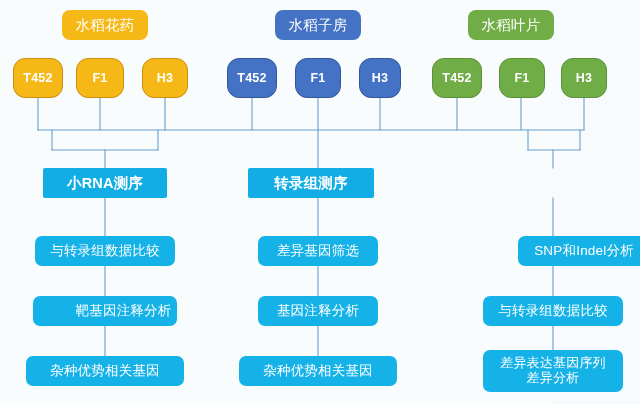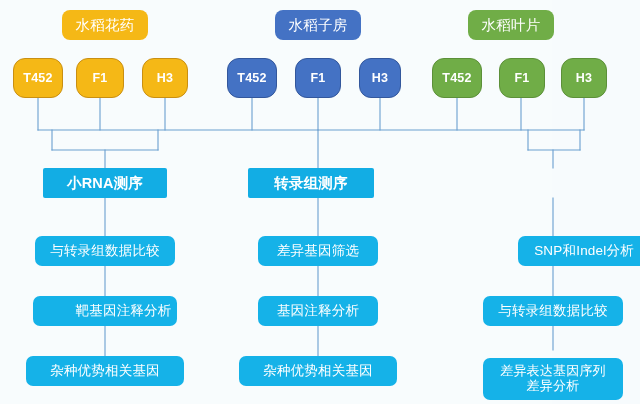--- a/index.html
+++ b/index.html
@@ -152,16 +152,16 @@
   <div class="node step" style="left:35px; top:236px; width:140px;">与转录组数据比较</div>
   <div class="node step" style="left:33px; top:296px; width:144px;padding-left:37px;">靶基因注释分析</div>
   <div class="node step" style="left:26px; top:356px; width:158px;">杂种优势相关基因</div>
 
   <div class="node step" style="left:258px; top:296px; width:120px;">基因注释分析</div>
   <div class="node step" style="left:258px; top:236px; width:120px;">差异基因筛选</div>
   <div class="node step" style="left:239px; top:356px; width:158px;">杂种优势相关基因</div>
 
   <div class="node step" style="left:487px; top:236px; width:132px;margin-left:31px;">SNP和Indel分析</div>
   <div class="node step" style="left:483px; top:296px; width:140px;">与转录组数据比较</div>
-  <div class="node step tall" style="left:483px; top:358px; width:140px;">差异表达基因序列
+  <div class="node step tall" style="left:483px; top:350px; width:140px;">差异表达基因序列
 差异分析</div>
 
 </div>
 
 </body></html>

